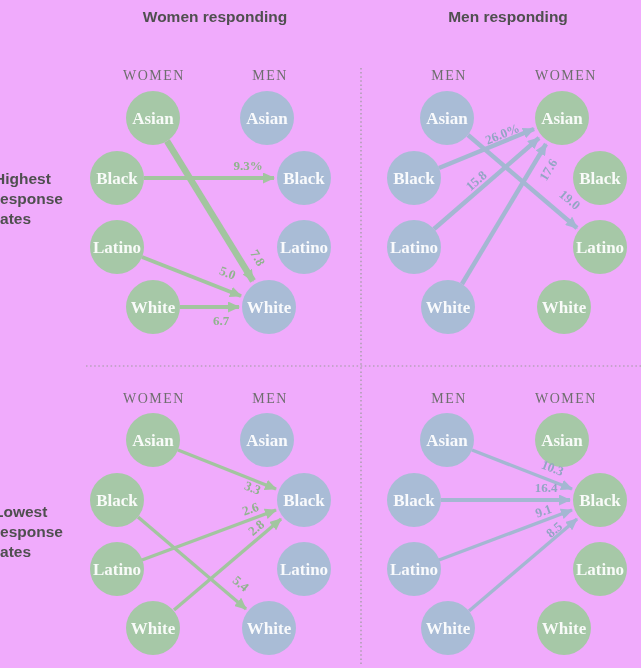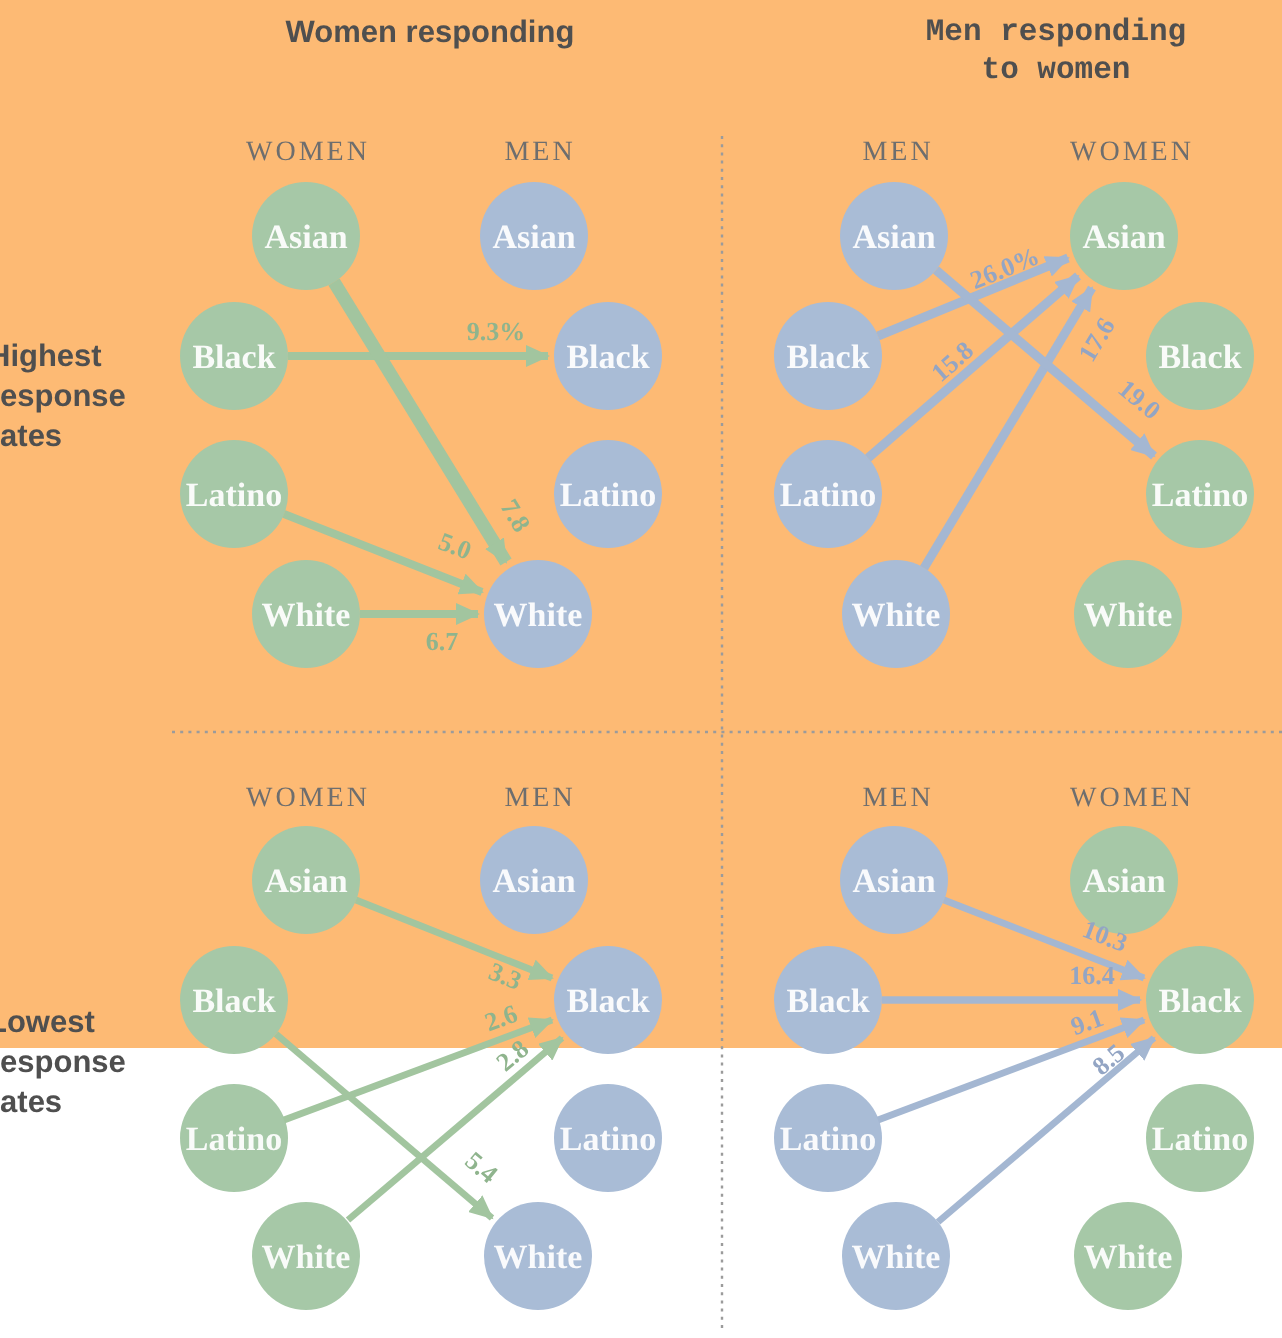--- a/index.html
+++ b/index.html
@@ -1,17 +1,17 @@
 <!DOCTYPE html>
 <html style="--node_green: #a6c8a7; --node_blue: #a9bcd6; --arrow_green: #a2c59f; --arrow_blue: #a4b7d2; --label_green: #8fb48d; --label_blue: #93a5c4; --title_gray: #4f4f4f; --header_gray: #6e6e6e; --divider_gray: #9b9b9b;"><head>
 <meta charset="utf-8">
 <style>
   html,body{margin:0;padding:0;background:#ffffff;width:641px;height:669px;overflow:hidden;
     font-family:"Liberation Sans",sans-serif;}
-  .stage{position:relative;width:641px;height:524px;background:#fdba74;}
+  .stage{position:relative;width:641px;height:668px;background:#f0abfc;}
   svg{position:absolute;left:0;top:0;}
 
   
   .c-green{fill:var(--node_green);}
   .c-blue{fill:var(--node_blue);}
   .ln-green{stroke:var(--arrow_green);fill:none;}
   .ln-blue{stroke:var(--arrow_blue);fill:none;}
   .mk-green{fill:var(--arrow_green);}
   .mk-blue{fill:var(--arrow_blue);}
 
@@ -20,37 +20,36 @@
   .col-header{fill:var(--header_gray);font-family:"Liberation Serif",serif;
     font-size:14px;letter-spacing:1.5px;text-anchor:middle;}
   .val{font-family:"Liberation Serif",serif;font-size:13px;font-weight:600;text-anchor:middle;}
   .val-green{fill:var(--label_green);}
   .val-blue{fill:var(--label_blue);}
   .dotted{stroke:var(--divider_gray);stroke-width:1.2;stroke-dasharray:1.5 2.6;fill:none;}
 
   .qtitle{position:absolute;top:7px;width:220px;text-align:center;
     color:var(--title_gray);font-size:15.5px;font-weight:bold;line-height:19px;}
   .qtitle.left{left:105px;}
-  .qtitle.right{left:418px;font-family:Liberation Mono, monospace;}
+  .qtitle.right{left:398px;}
   .side-label{position:absolute;left:-6px;width:90px;color:var(--title_gray);
     font-size:15.5px;font-weight:bold;line-height:20px;}
   .side-label.highest{top:169px;}
   .side-label.lowest{top:502px;}
 </style>
 </head>
 <body>
 
 <div class="stage">
 
   <div class="qtitle left">
     <div>Women responding</div>
   </div>
   <div class="qtitle right">
     <div>Men responding</div>
-    <div>to women</div>
   </div>
 
   <div class="side-label highest">
     <div>Highest</div>
     <div>response</div>
     <div>rates</div>
   </div>
   <div class="side-label lowest">
     <div>Lowest</div>
     <div>response</div>

